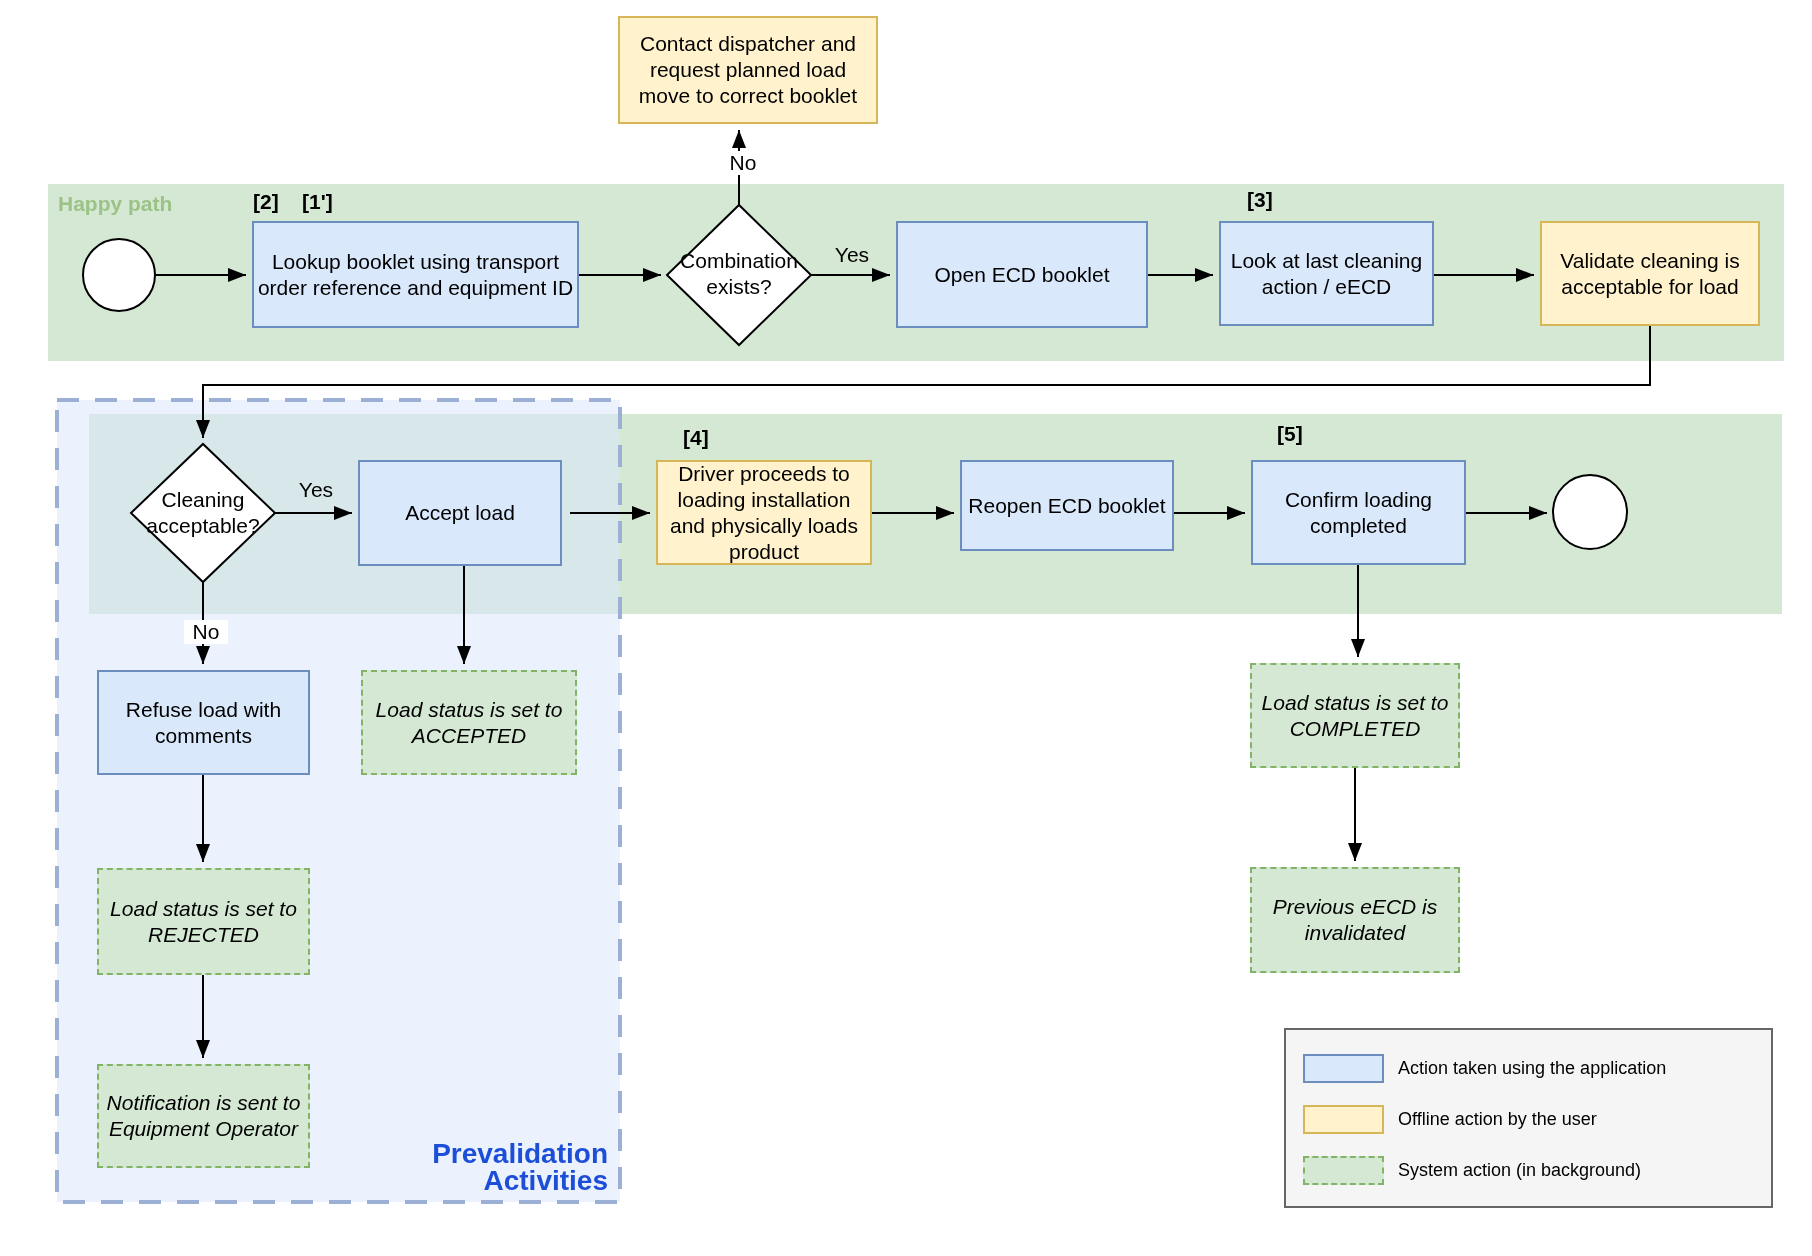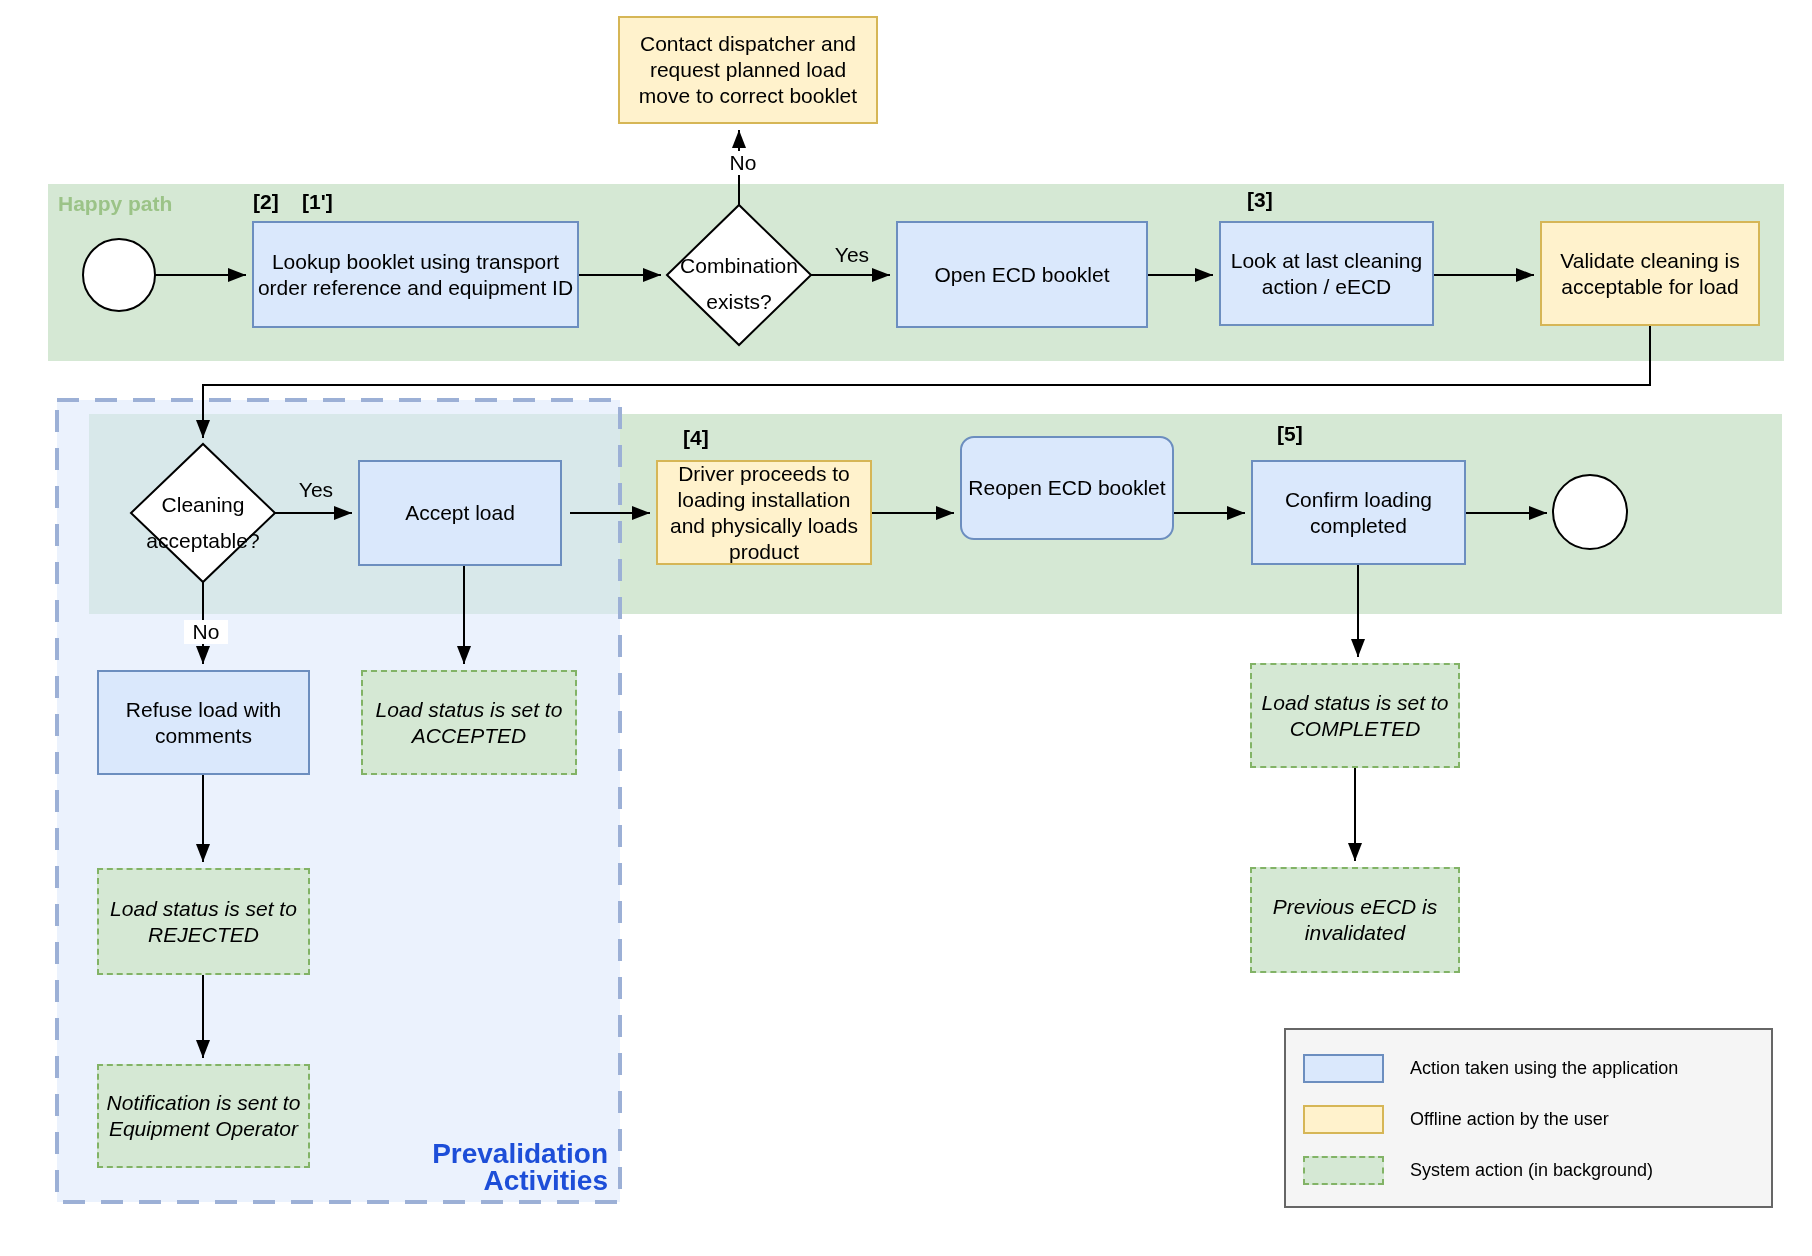--- a/index.html
+++ b/index.html
@@ -20,21 +20,21 @@
     box-sizing:border-box; padding:2px 0;
   }
   .node.app     { background:#dae8fc; border:2px solid #6c8ebf; }
   .node.offline { background:#fff2cc; border:2px solid #d6b656; }
   .node.system  { background:#d5e8d4; border:2px dashed #82b366; font-style:italic; }
   .txt { display:block; }
   .mw230 { max-width:230px; }
 
   .diamond-label {
     position:absolute; width:150px; text-align:center;
-    font-size:21px; line-height:36px; color:#000;
+    font-size:21px; line-height:26px; color:#000;
   }
 
   .band-label { position:absolute; font-weight:bold; font-size:21px; color:#9bc387; }
   .region-label {
     position:absolute; font-weight:bold; font-size:28px; line-height:27px;
     color:#1d4ed8; text-align:right;
   }
   .step-label { position:absolute; font-weight:bold; font-size:21px; color:#000; }
   .edge-label { position:absolute; font-size:21px; color:#000; text-align:center; }
   .edge-label.onwhite { background:#ffffff; padding:0 3px; }
@@ -42,21 +42,21 @@
   #legend {
     position:absolute; left:1284px; top:1028px; width:489px; height:180px;
     background:#f5f5f5; border:2px solid #666666; box-sizing:border-box;
     padding:24px 0 0 17px;
   }
   .legend-row { display:flex; align-items:center; margin-bottom:22px; }
   .legend-swatch { width:81px; height:29px; box-sizing:border-box; flex:none; }
   .legend-swatch.app     { background:#dae8fc; border:2px solid #6c8ebf; }
   .legend-swatch.offline { background:#fff2cc; border:2px solid #d6b656; }
   .legend-swatch.system  { background:#d5e8d4; border:2px dashed #82b366; }
-  .legend-text { margin-left:26px; font-size:18px; color:#000; }
+  .legend-text { margin-left:14px; font-size:18px; color:#000; }
 </style>
 </head>
 <body>
 
 <div id="canvas">
 
   <div class="band" id="band-happy"></div>
   <div class="band" id="band-row2"></div>
 
   <svg id="overlay" viewBox="0 0 1812 1256" xmlns="http://www.w3.org/2000/svg">
@@ -136,21 +136,21 @@
   </div>
 
   <div class="node app" style="left:358px; top:460px; width:204px; height:106px;">
     <span class="txt">Accept load</span>
   </div>
 
   <div class="node offline" style="left:656px; top:460px; width:216px; height:105px;">
     <span class="txt">Driver proceeds to loading installation and physically loads product</span>
   </div>
 
-  <div class="node app" style="left:960px; top:436px; width:214px; height:104px;border-radius:14px;">
+  <div class="node app" style="left:960px; top:460px; width:214px; height:91px;">
     <span class="txt">Reopen ECD booklet</span>
   </div>
 
   <div class="node app" style="left:1251px; top:460px; width:215px; height:105px;">
     <span class="txt">Confirm loading completed</span>
   </div>
 
   <div class="node app" style="left:97px; top:670px; width:213px; height:105px;">
     <span class="txt">Refuse load with comments</span>
   </div>

